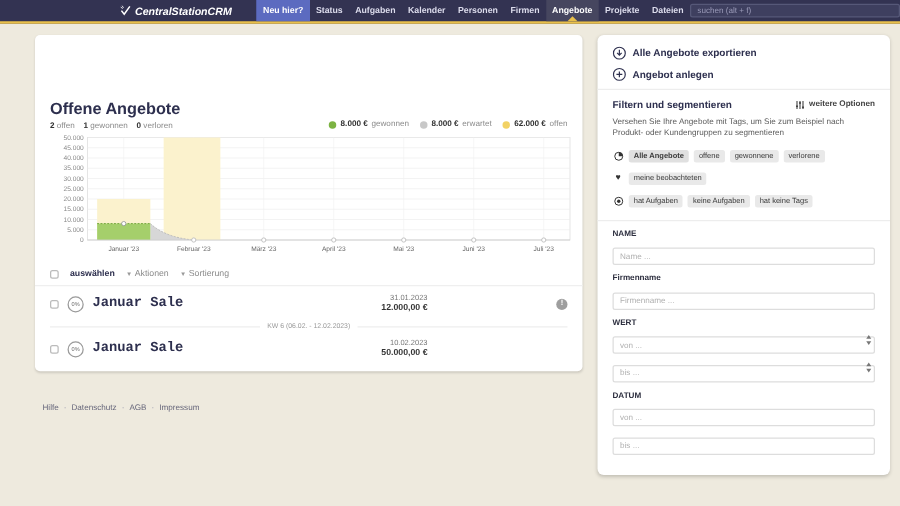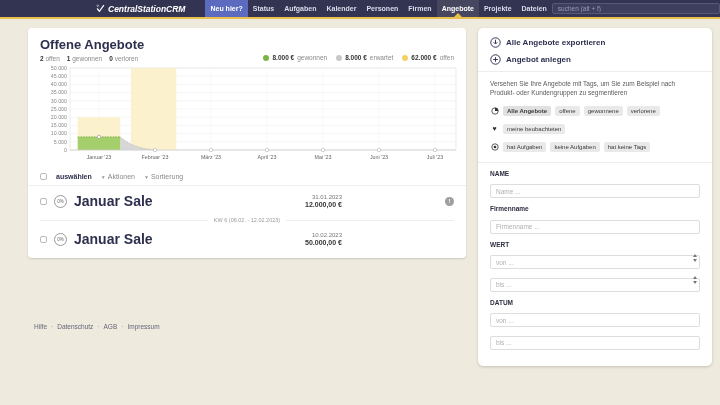--- a/index.html
+++ b/index.html
@@ -24,21 +24,21 @@
                   font-family:"Liberation Sans", sans-serif; }
   .search-input::placeholder { color:#9a9ab8; }
   .topbar-icon { color:#e3e3f0; font-size:9px; line-height:1; cursor:pointer;
                  display:flex; align-items:center; }
 
   
   .card-left { position:absolute; left:28px; top:28px; width:438px; background:#fff;
                border-radius:4px; box-shadow:0 1px 2px rgba(0,0,0,.14); }
   .card-head { display:flex; justify-content:space-between; align-items:flex-end;
                padding:9px 12px 0 12px; }
-  .page-title { font-size:13px; font-weight:bold; color:#2d2f4e; }
+  .page-title { font-size:13px; font-weight:bold; color:#2d2f4e;margin-top:42px; }
   .counts { margin-top:3px; font-size:6.5px; color:#8a8a8a; display:flex; gap:7px; }
   .counts b { color:#333; }
   .legend { display:flex; gap:9px; font-size:6.5px; color:#8a8a8a; align-items:center;
             padding-bottom:1px; }
   .legend-item { display:flex; align-items:center; gap:3px; }
   .legend-item b { color:#333; }
   .dot { width:6px; height:6px; border-radius:50%; display:inline-block; }
 
   .chart-wrap { padding:2px 6px 0 6px; }
 
@@ -47,21 +47,21 @@
   .cbx { width:7px; height:7px; border:1px solid #bbb; border-radius:2px; background:#fff;
          cursor:pointer; flex:none; }
   .tb-select { font-weight:bold; color:#2d2f4e; cursor:pointer; }
   .tb-menu { color:#8a8a8a; cursor:pointer; }
   .caret-down { font-size:5px; color:#999; margin-right:2px; }
 
   .offer-row { display:flex; align-items:center; gap:7px; padding:7px 12px; }
   .pct-badge { width:13px; height:13px; border:1px solid #9a9a9a; border-radius:50%;
                font-size:4.5px; color:#666; display:flex; align-items:center;
                justify-content:center; flex:none; }
-  .offer-title { font-size:14px; font-weight:bold; color:#2d2f4e; cursor:pointer; flex:1; }
+  .offer-title { font-size:11px; font-weight:bold; color:#2d2f4e; cursor:pointer; flex:1;font-family:Liberation Mono, monospace; }
   .offer-right { width:90px; text-align:right; }
   .offer-date { font-size:6px; color:#777; }
   .offer-amount { font-size:7px; font-weight:bold; color:#333; margin-top:1px; }
   .alert-zone { width:105px; display:flex; justify-content:flex-end; align-items:center; }
   .alert-badge { width:9px; height:9px; border-radius:50%; background:#9e9e9e; color:#fff;
                  font-size:6px; font-weight:bold; display:flex; align-items:center;
                  justify-content:center; }
   .kw-divider { display:flex; align-items:center; gap:6px; padding:1px 12px; }
   .kw-divider .line { flex:1; height:1px; background:#eee; }
   .kw-divider span { font-size:5.5px; color:#9a9a9a; white-space:nowrap; }
@@ -278,20 +278,32 @@
   <div class="panel-link">
     <svg width="11" height="11" viewBox="0 0 14 14">
       <circle cx="7" cy="7" r="6" fill="none" stroke="#2d2f4e" stroke-width="1.2"></circle>
       <path d="M7 4 V10 M4 7 H10" stroke="#2d2f4e" stroke-width="1.2"></path>
     </svg>
     <span>Angebot anlegen</span>
   </div>
 
   <hr class="panel-hr">
 
+  <div class="filter-head">
+    <span class="filter-title">Filtern und segmentieren</span>
+    <span class="more-options">
+      <svg width="8" height="8" viewBox="0 0 10 10">
+        <path d="M2 1 V9 M5 1 V9 M8 1 V9" stroke="#444" stroke-width="1.1"></path>
+        <rect x="1" y="5.5" width="2" height="1.6" fill="#444"></rect>
+        <rect x="4" y="2.2" width="2" height="1.6" fill="#444"></rect>
+        <rect x="7" y="6.5" width="2" height="1.6" fill="#444"></rect>
+      </svg>
+      <span>weitere Optionen</span>
+    </span>
+  </div>
 
   <div class="panel-desc">Versehen Sie Ihre Angebote mit Tags, um Sie zum Beispiel nach Produkt- oder Kundengruppen zu segmentieren</div>
 
   <div class="tag-row">
     <span class="row-icon">
       <svg width="8" height="8" viewBox="0 0 10 10">
         <circle cx="5" cy="5" r="4" fill="none" stroke="#333" stroke-width="1"></circle>
         <path d="M5 5 L5 1 A4 4 0 0 1 9 5 Z" fill="#333"></path>
       </svg>
     </span>

